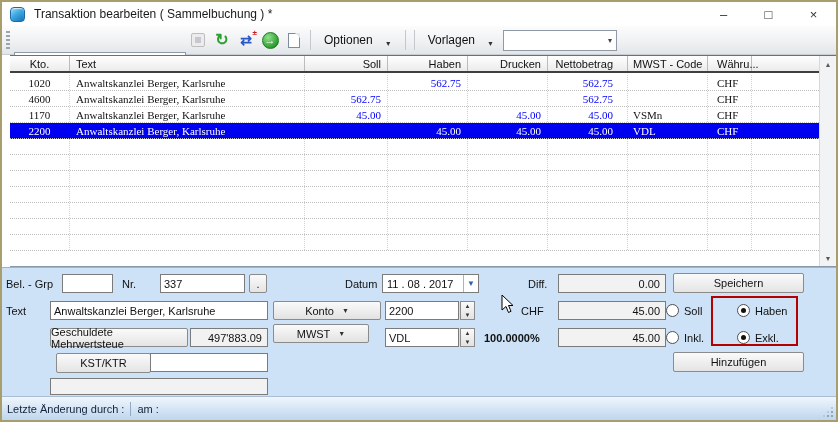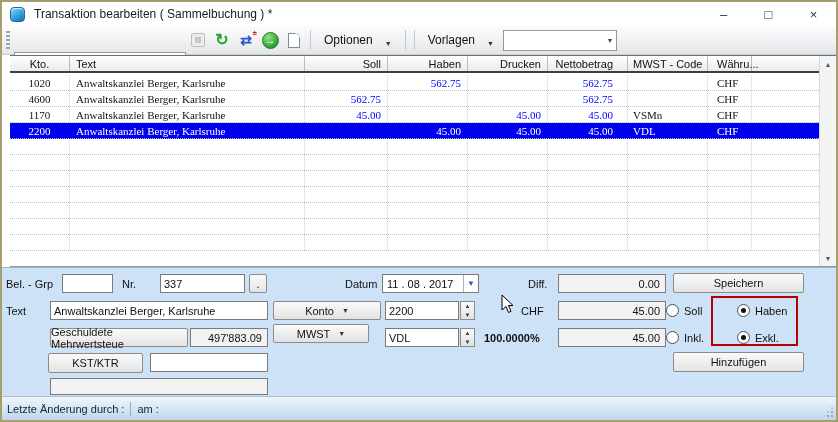--- a/index.html
+++ b/index.html
@@ -351,21 +351,21 @@
     </div>
     <div class="lbl" style="left:482px;top:64px;font-weight:bold;">100.0000%</div>
     <div class="field ro" style="left:556px;top:60px;width:108px;">45.00</div>
     <div class="radio" style="left:664px;top:63px;"></div>
     <div class="lbl" style="left:682px;top:64px;">Inkl.</div>
     <div class="radio on" style="left:735px;top:63px;"></div>
     <div class="lbl" style="left:753px;top:64px;">Exkl.</div>
 
     <div class="annotation" style="left:709px;top:28px;width:87px;height:50px;"></div>
 
-    <div class="btn" style="left:46px;top:85px;width:95px;">KST/KTR</div>
+    <div class="btn" style="left:54px;top:85px;width:95px;">KST/KTR</div>
     <input class="field" style="left: 148px; top: 85px; width: 118px;" value="">
     <div class="btn" style="left:671px;top:84px;width:131px;">Hinzufügen</div>
 
     <div class="field ro empty" style="left:48px;top:110px;width:218px;height:17px;"></div>
 
     <svg class="cursor-svg" style="left:499px;top:26px;" width="14" height="20" viewBox="0 0 14 20">
       <polygon points="1,1 1,16 5,12.5 7.5,18.5 10,17.3 7.5,11.5 12,11.5" fill="#ffffff" stroke="#000000" stroke-width="1"></polygon>
     </svg>
   </div>
 

